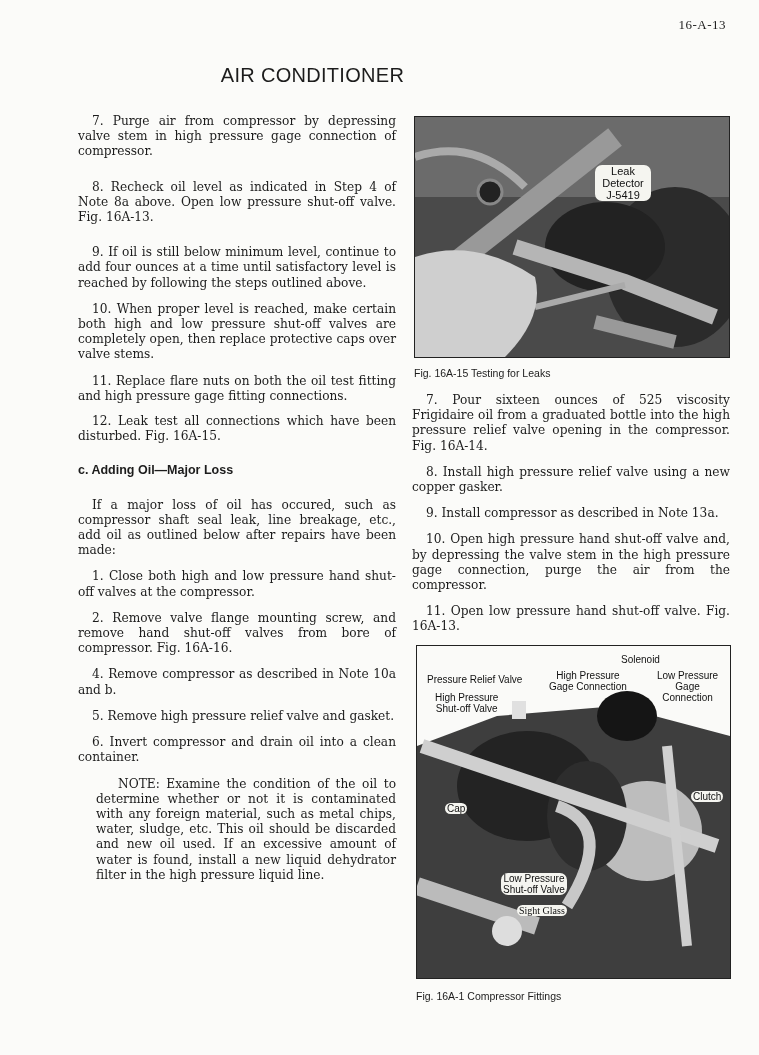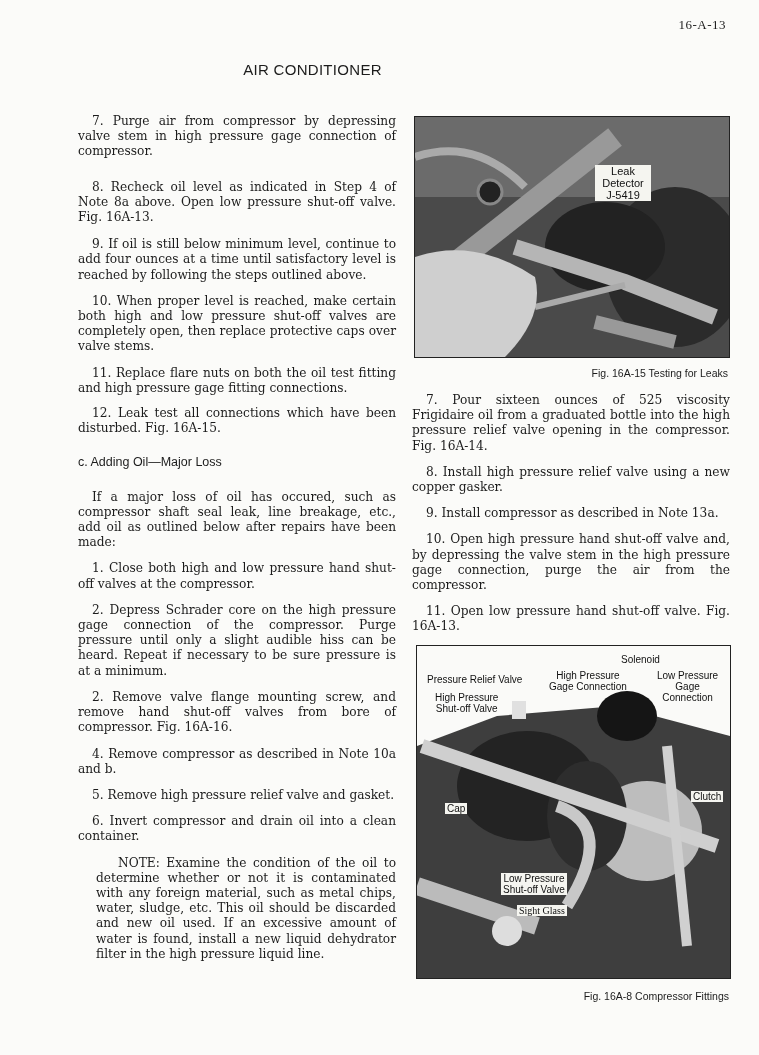--- a/index.html
+++ b/index.html
@@ -8,64 +8,63 @@
     background: #fbfbf9;
     font-family: "DejaVu Serif", "Liberation Serif", serif;
     color: #1c1c1c;
   }
   .page-number {
     position: absolute; top: 9px; right: 33px;
     font-family: "Liberation Serif", serif; font-size: 13px; letter-spacing: 0.5px; margin-top: 8px;
   }
   .page-title {
     position: absolute; top: 51px; left: 0; width: 625px; text-align: center;
-    font-family: "Liberation Sans", sans-serif; font-size: 15px; font-weight: normal;
+    font-family: "Liberation Sans", sans-serif; font-size: 20px; font-weight: normal;
     letter-spacing: 0.3px;
   }
   .col { position: absolute; width: 318px; font-size: 12.2px; line-height: 15.2px; }
   .col p { margin: 0; text-align: justify; text-indent: 14px; }
   .left { left: 78px; top: 114px; }
   .right { left: 412px; }
   .sec-head {
-    font-family: "Liberation Sans", sans-serif; font-weight: normal; font-size: 12.5px;
+    font-family: "Liberation Sans", sans-serif; font-weight: bold; font-size: 12.5px;
     text-indent: 0 !important;
   }
   .note { margin-left: 18px !important; text-indent: 22px !important; }
   .figure {
     position: absolute; border: 1.5px solid #222; overflow: hidden;
     background: #3a3a3a;
   }
   .caption {
     position: absolute; font-family: "Liberation Sans", sans-serif; font-size: 10.5px;
-    text-align: right;
+    text-align: left;
   }
   .label {
     position: absolute; font-family: "Liberation Sans", sans-serif; font-size: 10px;
     line-height: 11px; text-align: center; color: #111; white-space: nowrap;
   }
-  .label.boxed { background: #f5f5f0; padding: 0 2px; }
+  .label.boxed { background: #f5f5f0; padding: 0 2px; border-radius: 7px; }
   svg { display: block; }
 </style>
 </head>
 <body>
 
 <div class="page-number">16-A-13</div>
 <h1 class="page-title">AIR CONDITIONER</h1>
 
 <div class="col left">
   <p>7. Purge air from compressor by depressing valve stem in high pressure gage connection of compressor.</p>
   <p style="margin-top:20px">8. Recheck oil level as indicated in Step 4 of Note 8a above. Open low pressure shut-off valve. Fig. 16A-13.</p>
-  <p style="margin-top:12px">9. If oil is still below minimum level, continue to add four ounces at a time until satisfactory level is reached by following the steps outlined above.</p>
+  <p style="margin-top:20px">9. If oil is still below minimum level, continue to add four ounces at a time until satisfactory level is reached by following the steps outlined above.</p>
   <p style="margin-top:11px">10. When proper level is reached, make certain both high and low pressure shut-off valves are completely open, then replace protective caps over valve stems.</p>
   <p style="margin-top:11px">11. Replace flare nuts on both the oil test fitting and high pressure gage fitting connections.</p>
   <p style="margin-top:10px">12. Leak test all connections which have been disturbed. Fig. 16A-15.</p>
   <p class="sec-head" style="margin-top:19px">c. Adding Oil—Major Loss</p>
   <p style="margin-top:19px">If a major loss of oil has occured, such as compressor shaft seal leak, line breakage, etc., add oil as outlined below after repairs have been made:</p>
   <p style="margin-top:11px">1. Close both high and low pressure hand shut-off valves at the compressor.</p>
-  <p style="margin-top:11px">2. Depress Schrader core on the high pressure gage connection of the compressor. Purge pressure until only a slight audible hiss can be heard. Repeat if necessary to be sure pressure is at a minimum.</p>
   <p style="margin-top:11px">2. Remove valve flange mounting screw, and remove hand shut-off valves from bore of compressor. Fig. 16A-16.</p>
   <p style="margin-top:11px">4. Remove compressor as described in Note 10a and b.</p>
   <p style="margin-top:11px">5. Remove high pressure relief valve and gasket.</p>
   <p style="margin-top:11px">6. Invert compressor and drain oil into a clean container.</p>
   <p class="note" style="margin-top:11px">NOTE: Examine the condition of the oil to determine whether or not it is contaminated with any foreign material, such as metal chips, water, sludge, etc. This oil should be discarded and new oil used. If an excessive amount of water is found, install a new liquid dehydrator filter in the high pressure liquid line.</p>
 </div>
 
 <div class="figure" style="left:414px; top:116px; width:314px; height:240px;">
   <svg width="314" height="240" viewBox="0 0 314 240">
     <rect width="314" height="240" fill="#4a4a4a"></rect>
@@ -127,13 +126,13 @@
     <div>Shut-off Valve</div>
   </div>
   <div class="label boxed" style="left:274px; top:145px;">Clutch</div>
   <div class="label boxed" style="left:28px; top:157px;">Cap</div>
   <div class="label boxed" style="left:84px; top:227px;">
     <div>Low Pressure</div>
     <div>Shut-off Valve</div>
   </div>
   <div class="label boxed" style="left:100px; top:259px;font-family:Liberation Serif, serif;">Sight Glass</div>
 </div>
-<div class="caption" style="left:416px; top:990px; width:313px;">Fig. 16A-8  Compressor Fittings</div>
+<div class="caption" style="left:416px; top:990px; width:313px;">Fig. 16A-1  Compressor Fittings</div>
 
 </body></html>

